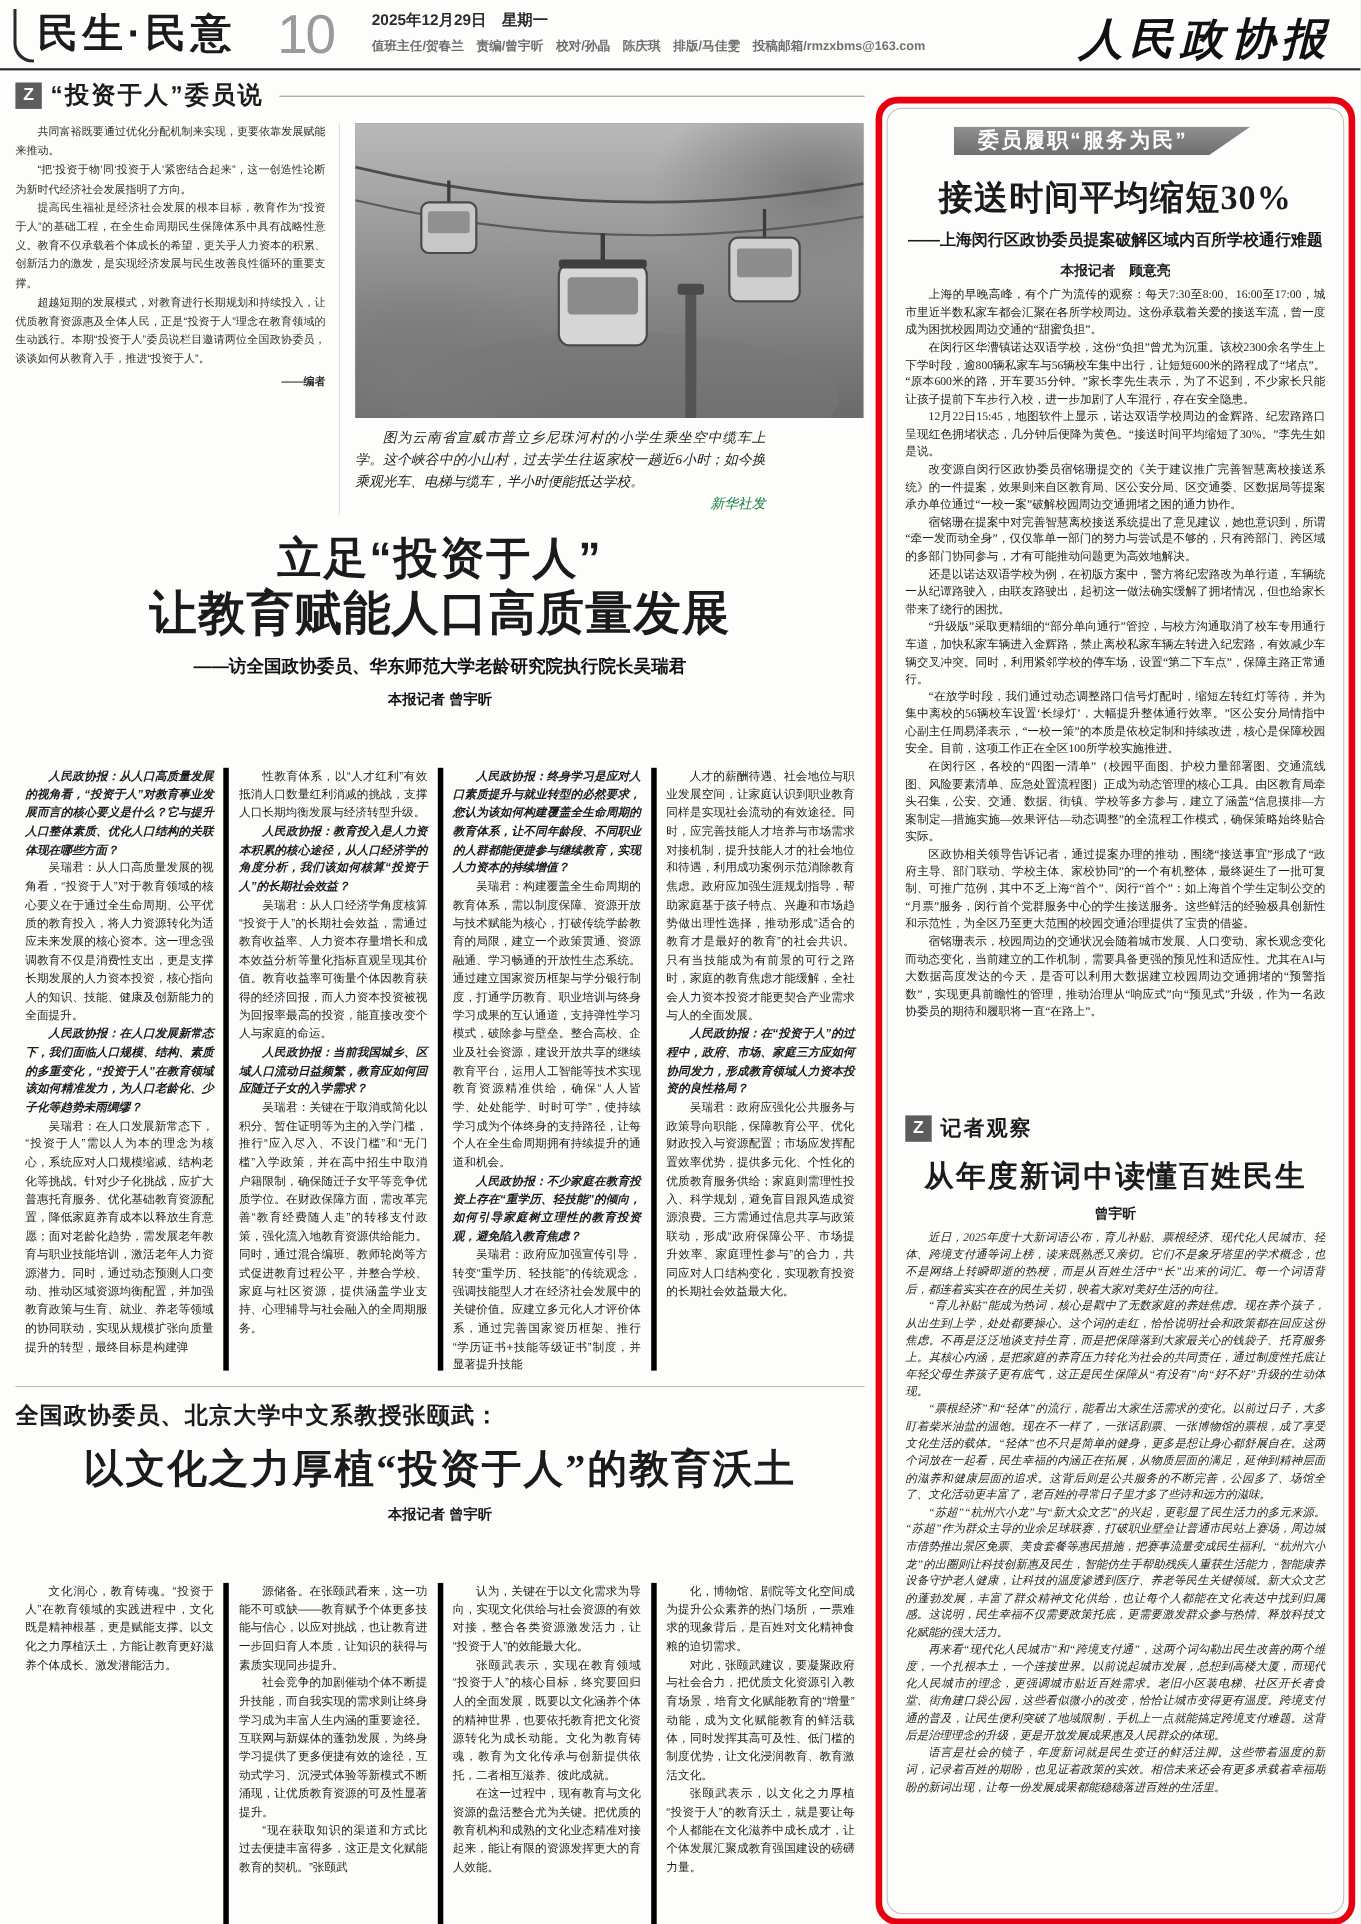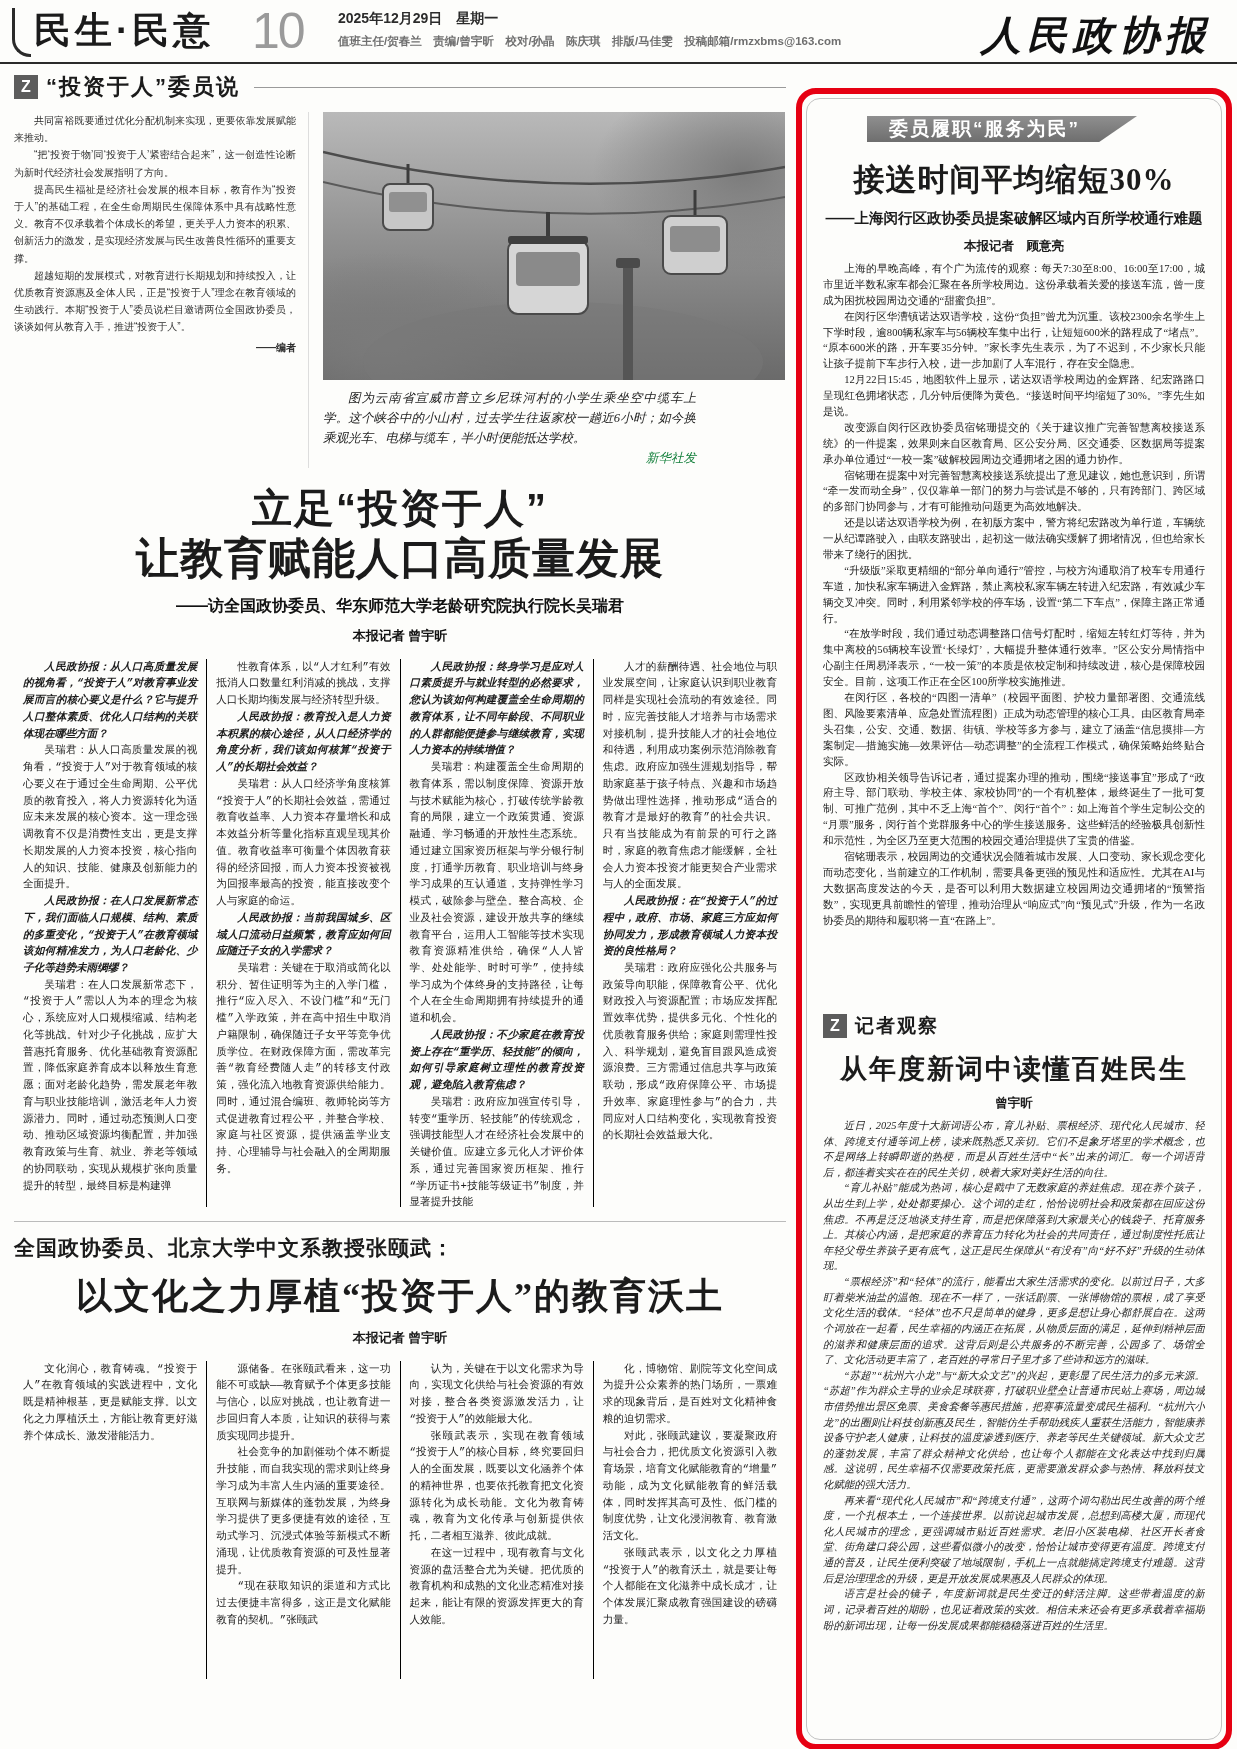--- a/index.html
+++ b/index.html
@@ -38,39 +38,39 @@
     font-family:"Liberation Serif",serif;font-style:italic;text-align:justify;}
   .caption .cap-text{text-indent:2em;display:block;}
   .credit{display:block;text-align:right;font-style:italic;font-family:Liberation Serif, serif;font-size:12.5px;color:#15803d;}
   
   .main-art{margin-top:16px;text-align:center;}
   .hl1{font-size:40px;font-weight:900;letter-spacing:2px;line-height:1.2;}
   .hl2{font-size:43px;font-weight:900;letter-spacing:1px;line-height:1.25;}
   .sub{font-size:16px;font-weight:700;margin-top:10px;color:#111;}
   .byline{font-size:13px;font-weight:700;margin-top:10px;color:#111;}
   .cols{display:flex;margin-top:14px;text-align:left;}
-  .col{flex:1;padding:0 9px;font-family:Liberation Mono, monospace;font-size:10.6px;line-height:1.58;
-    color:#1c1c1c;text-align:justify;overflow:hidden;}
-  .col + .col{border-left:1px solid #000000;}
+  .col{flex:1;padding:0 9px;font-family:Liberation Sans, sans-serif;font-size:10.6px;line-height:1.58;
+    color:#1c1c1c;text-align:justify;overflow:hidden;margin-top:39px;}
+  .col + .col{border-left:5px solid #000000;}
   .cols-interview .col{height:548px;}
   .cols-bottom .col{height:318px;}
   .col p{margin:0;text-indent:2em;}
   .col p.k-q{font-weight:700;font-style:italic;}
   
   .bottom-art{margin-top:14px;border-top:1px solid #bbb;padding-top:12px;}
   .kicker{font-size:21px;font-weight:700;letter-spacing:1px;text-align:left;}
   .bhl{font-size:36px;font-weight:900;text-align:center;letter-spacing:2px;margin-top:10px;
     font-family:"Liberation Serif",serif;}
   .bby{font-size:13px;font-weight:700;text-align:center;margin-top:8px;}
   
   .redbox{position:absolute;left:796px;top:88px;width:424px;height:1650px;
     border:6px solid #e60012;border-radius:20px;background:#fdfdfb;}
   .innerbox{position:absolute;inset:4px;border:1px solid #c2c2c2;border-radius:14px;
     padding:14px 16px 12px 16px;display:flex;flex-direction:column;overflow:hidden;}
-  .badge-row{display:flex;align-items:center;height:28px;margin:2px 0 10px 44px;}
+  .badge-row{display:flex;align-items:flex-start;height:28px;margin:2px 0 10px 44px;}
   .badge{background:linear-gradient(180deg,#8f8f8f,#6e6e6e);color:#fff;font-size:19px;font-weight:900;
     letter-spacing:2px;display:flex;align-items:center;padding:0 18px 0 22px;
     clip-path:polygon(0 0,100% 0,86% 100%,0 100%);min-width:230px;}
   .stripe{width:34px;margin-left:-12px;clip-path:polygon(30% 0,100% 0,70% 100%,0 100%);}
   .stripe.s1{background:#a9a9a9;}
   .stripe.s2{background:#cfcfcf;}
   .fhl{font-size:31px;font-weight:900;text-align:center;letter-spacing:1px;
     font-family:"Liberation Serif",serif;margin-top:6px;}
   .fsub{font-size:14.5px;font-weight:700;text-align:center;margin-top:8px;}
   .fby{font-size:12.5px;font-weight:700;text-align:center;margin:10px 0 6px 0;}

